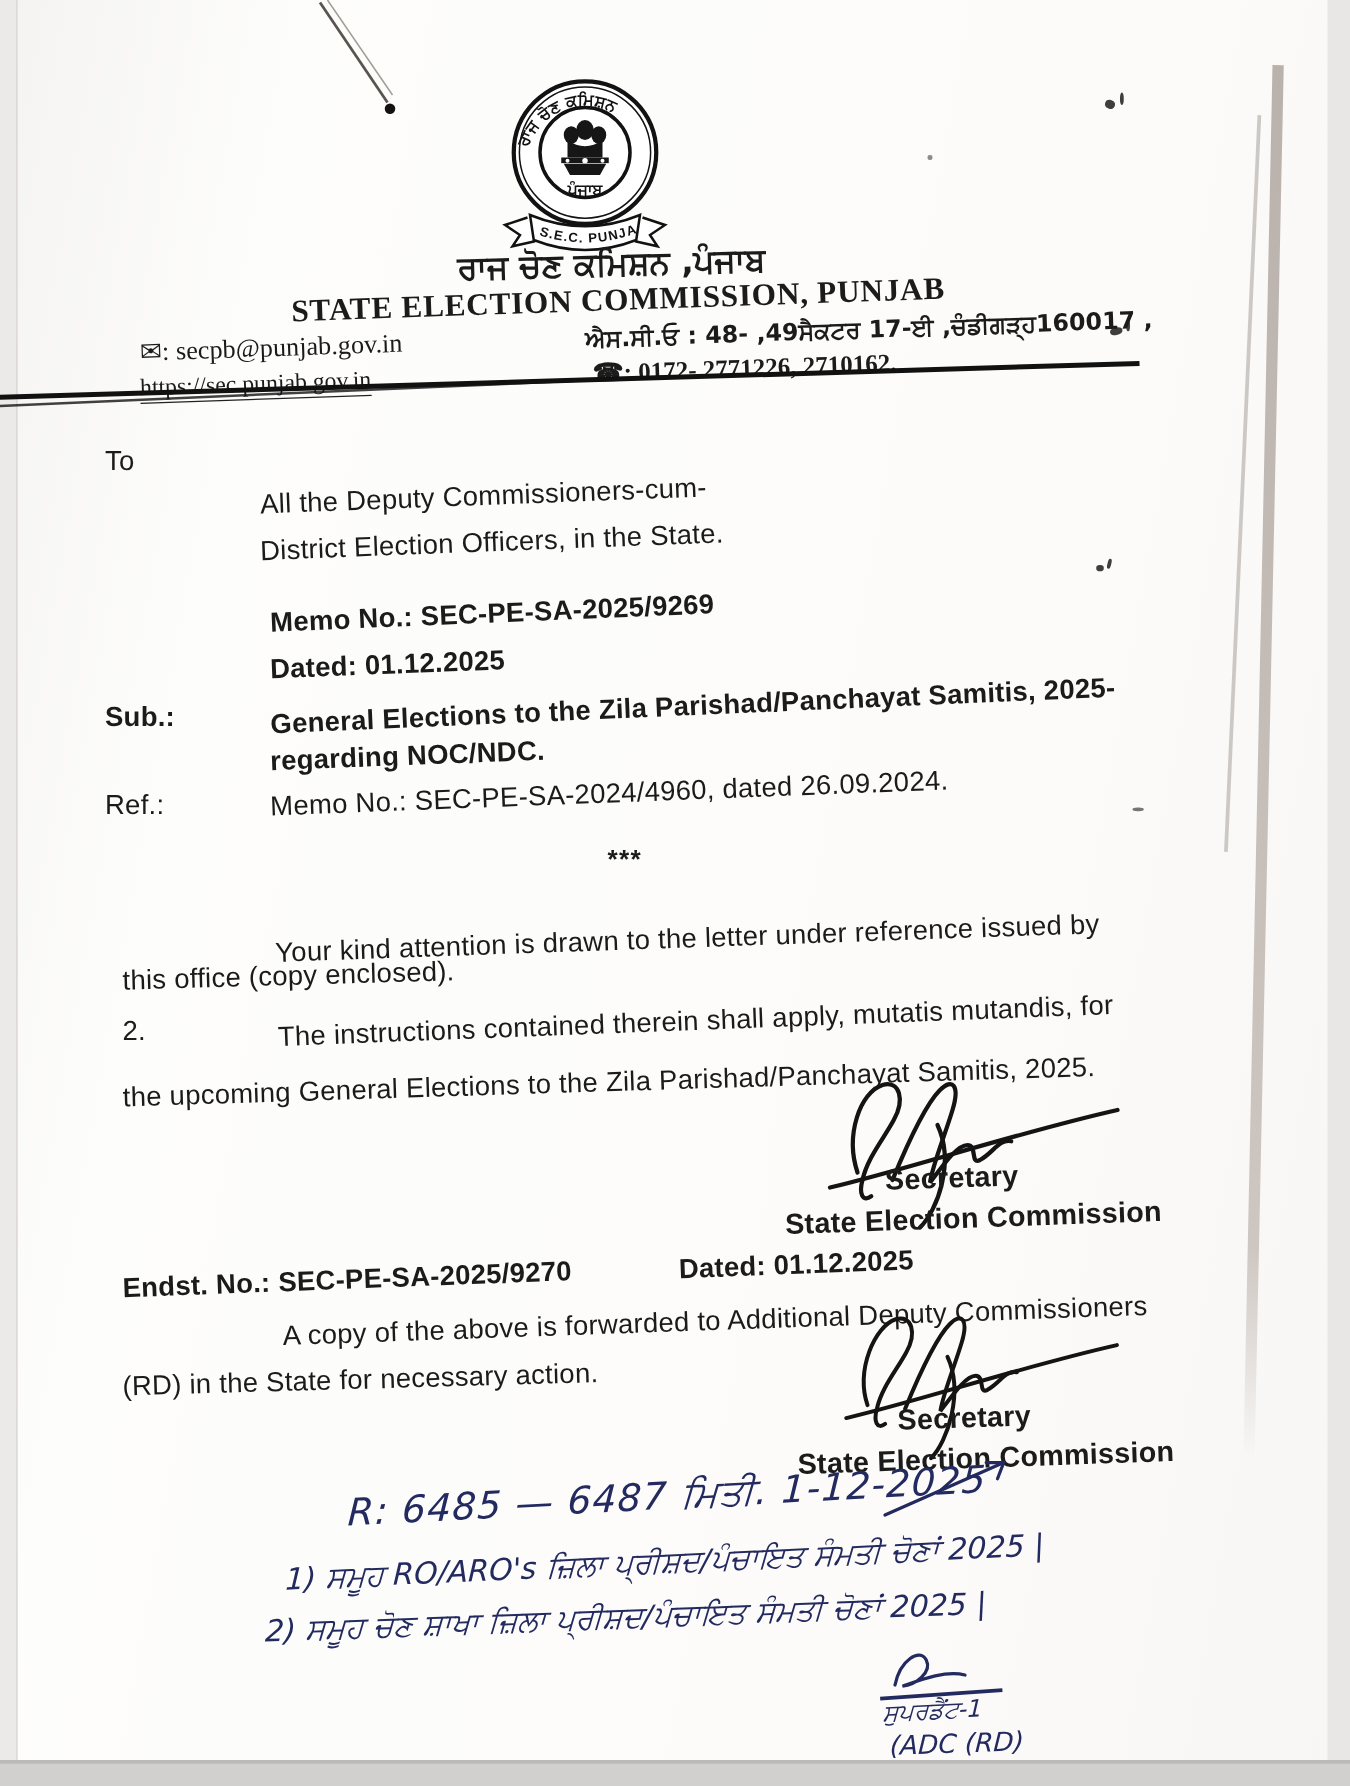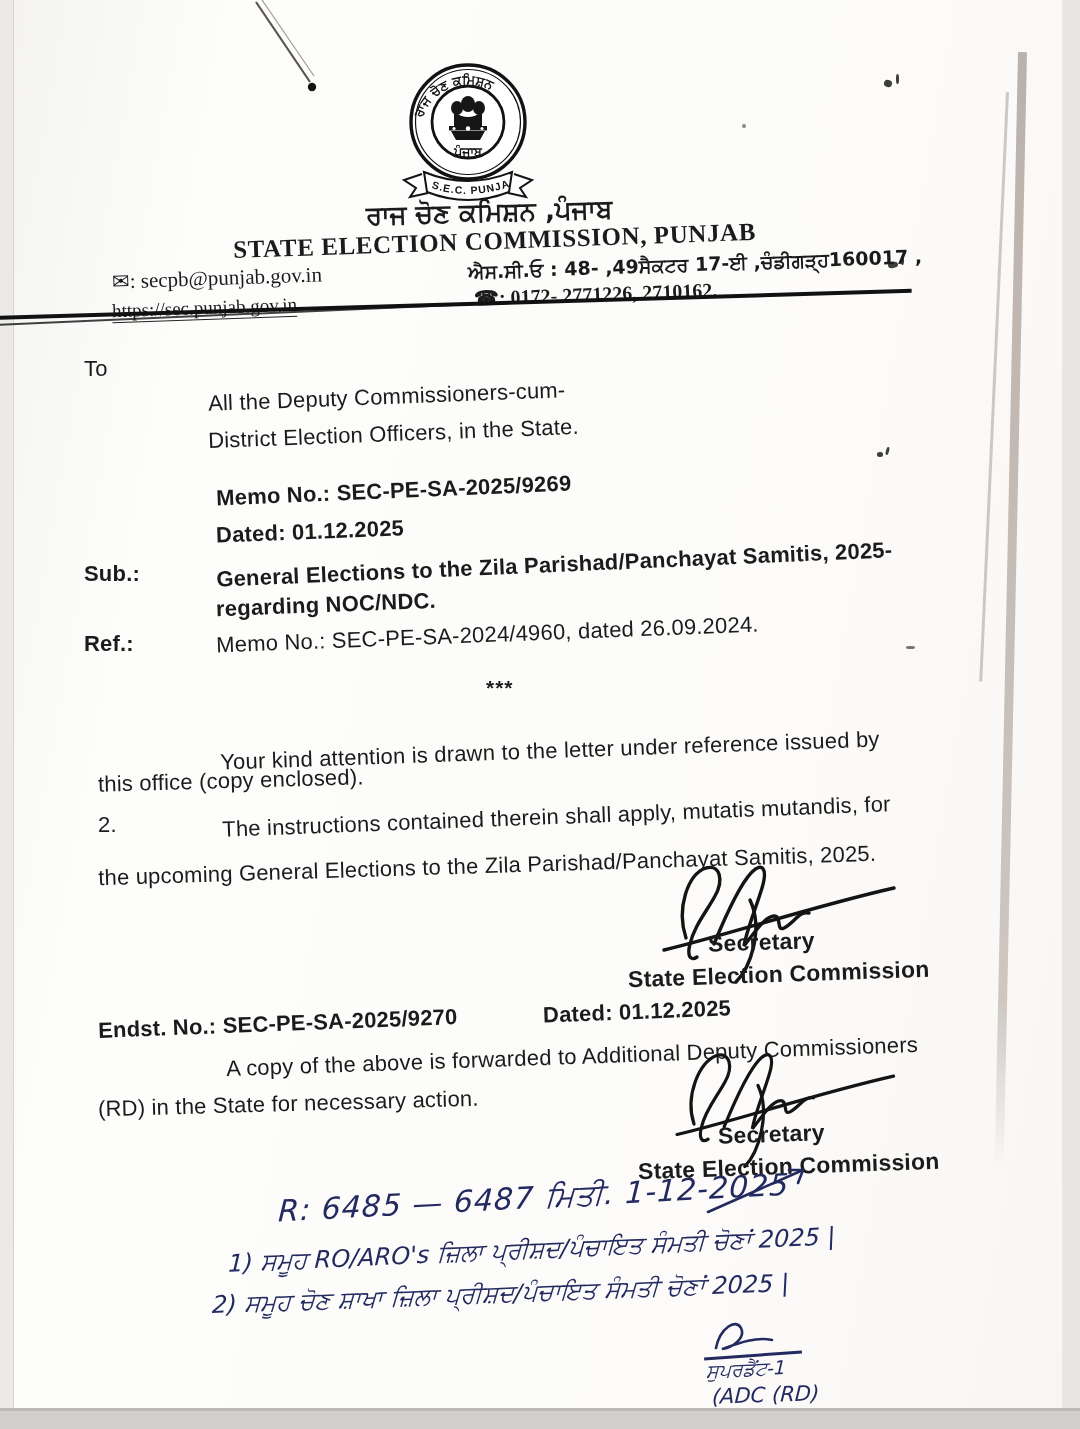--- a/index.html
+++ b/index.html
@@ -104,21 +104,21 @@
   <div class="abs body-txt" style="left:208px;top:384px;transform:rotate(-2.2deg);">All the Deputy Commissioners-cum-</div>
   <div class="abs body-txt" style="left:208px;top:421px;transform:rotate(-2.2deg);">District Election Officers, in the State.</div>
 
   <div class="abs body-txt b" style="left:216px;top:478px;transform:rotate(-2.4deg);">Memo No.: SEC-PE-SA-2025/9269</div>
   <div class="abs body-txt b" style="left:216px;top:519px;transform:rotate(-2.2deg);">Dated: 01.12.2025</div>
 
   <div class="abs body-txt b" style="left:84px;top:561px;">Sub.:</div>
   <div class="abs body-txt b" style="left:216px;top:552px;transform:rotate(-2.5deg);">General Elections to the Zila Parishad/Panchayat Samitis, 2025-</div>
   <div class="abs body-txt b" style="left:216px;top:592px;transform:rotate(-2.2deg);">regarding NOC/NDC.</div>
 
-  <div class="abs body-txt" style="left:84px;top:631px;font-weight:bold;">Ref.:</div>
+  <div class="abs body-txt" style="left:84px;top:631px;">Ref.:</div>
   <div class="abs body-txt" style="left:216px;top:622px;transform:rotate(-2.2deg);">Memo No.: SEC-PE-SA-2024/4960, dated 26.09.2024.</div>
 
   <div class="abs body-txt b" style="left:486px;top:676px;font-size:21px;letter-spacing:1px;">***</div>
 
   <div class="abs body-txt" style="left:220px;top:738px;transform:rotate(-2deg);">Your kind attention is drawn to the letter under reference issued by</div>
   <div class="abs body-txt" style="left:98px;top:768px;transform:rotate(-1.6deg);">this office (copy enclosed).</div>
 
   <div class="abs body-txt" style="left:98px;top:812px;">2.</div>
   <div class="abs body-txt" style="left:222px;top:804px;transform:rotate(-2.2deg);">The instructions contained therein shall apply, mutatis mutandis, for</div>
   <div class="abs body-txt" style="left:98px;top:853px;transform:rotate(-1.8deg);">the upcoming General Elections to the Zila Parishad/Panchayat Samitis, 2025.</div>

